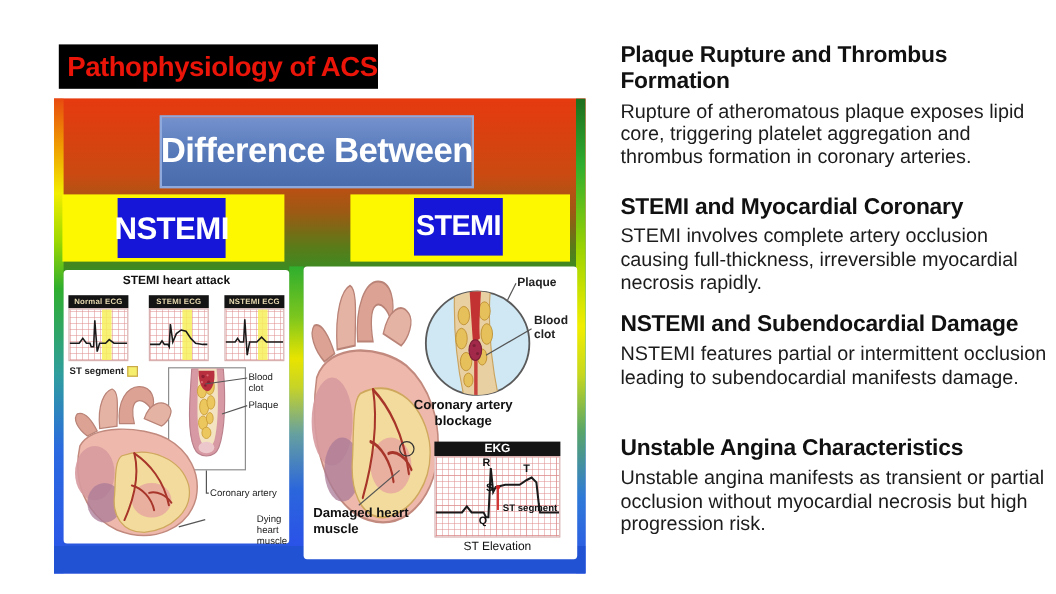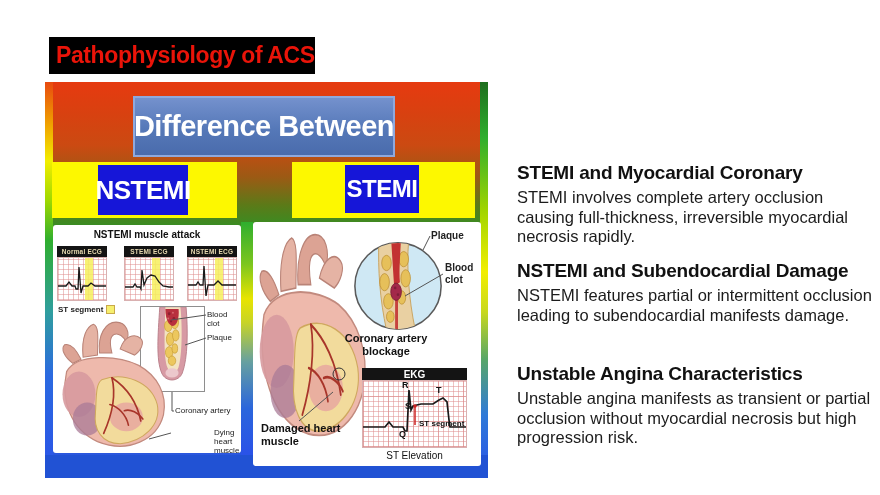--- a/index.html
+++ b/index.html
@@ -130,21 +130,21 @@
     </div>
 
     <div class="abs band" id="band-left">
       <div class="band-label" id="nstemi-box">NSTEMI</div>
     </div>
     <div class="abs band" id="band-right">
       <div class="band-label" id="stemi-box">STEMI</div>
     </div>
 
     <div class="abs panel" id="panel-l">
-      <div class="abs" id="pl-title">NSTEMI muscle attack</div>
+      <div class="abs" id="pl-title">STEMI heart attack</div>
 
       <div class="abs ecg" style="left:4px">
         <div class="ecg-h">Normal ECG</div>
         <div class="ecg-c">
           <div class="ecg-band"></div>
           <svg width="48" height="42" viewBox="0 0 48 42">
               <polyline points="0,28 8,28 11,24 14,28 17,28 18,31 20,31 21,9 23,35 25,28 30,28 33,25 37,28 48,28" fill="none" stroke="#1a1a1a" stroke-width="1.3"></polyline>
             </svg>
         </div>
       </div>
@@ -276,20 +276,24 @@
           <div class="wv" style="left:42px;top:20px">S</div>
           <div class="wv" style="left:36px;top:48px">Q</div>
           <div class="wv" id="wv-st" style="left:56px;top:38px">ST segment</div>
         </div>
       </div>
       <div class="abs" id="ekg-caption">ST Elevation</div>
       <div class="abs" id="pr-damaged">Damaged heart muscle</div>
     </div>
   </div>
 
+  <div class="abs section" id="sec-0">
+    <h2>Plaque Rupture and Thrombus Formation</h2>
+    <p>Rupture of atheromatous plaque exposes lipid core, triggering platelet aggregation and thrombus formation in coronary arteries.</p>
+  </div>
   <div class="abs section" id="sec-1">
     <h2>STEMI and Myocardial Coronary</h2>
     <p>STEMI involves complete artery occlusion causing full-thickness, irreversible myocardial necrosis rapidly.</p>
   </div>
   <div class="abs section" id="sec-2">
     <h2>NSTEMI and Subendocardial Damage</h2>
     <p>NSTEMI features partial or intermittent occlusion leading to subendocardial manifests damage.</p>
   </div>
   <div class="abs section" id="sec-3">
     <h2>Unstable Angina Characteristics</h2>

